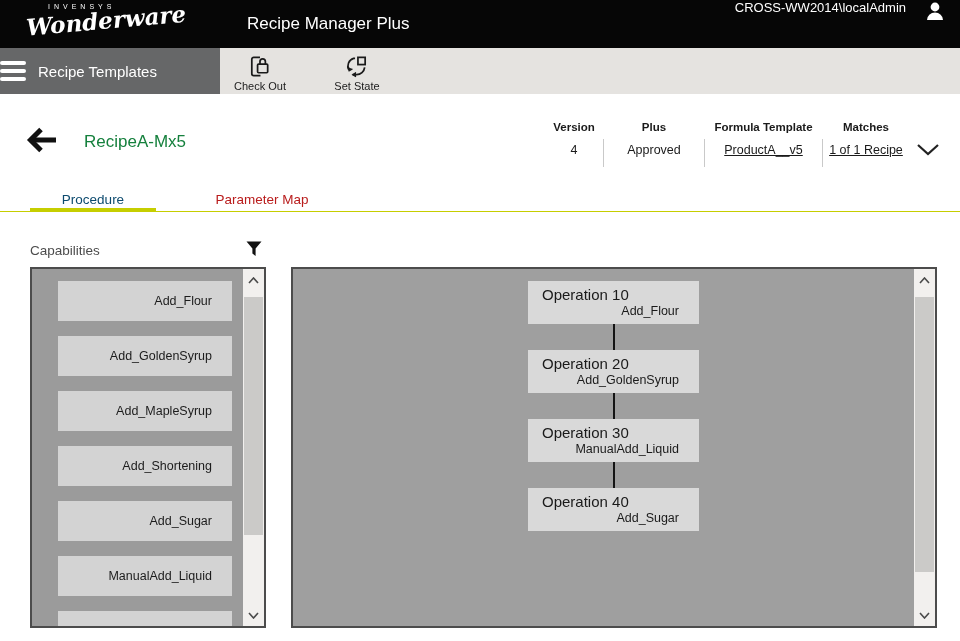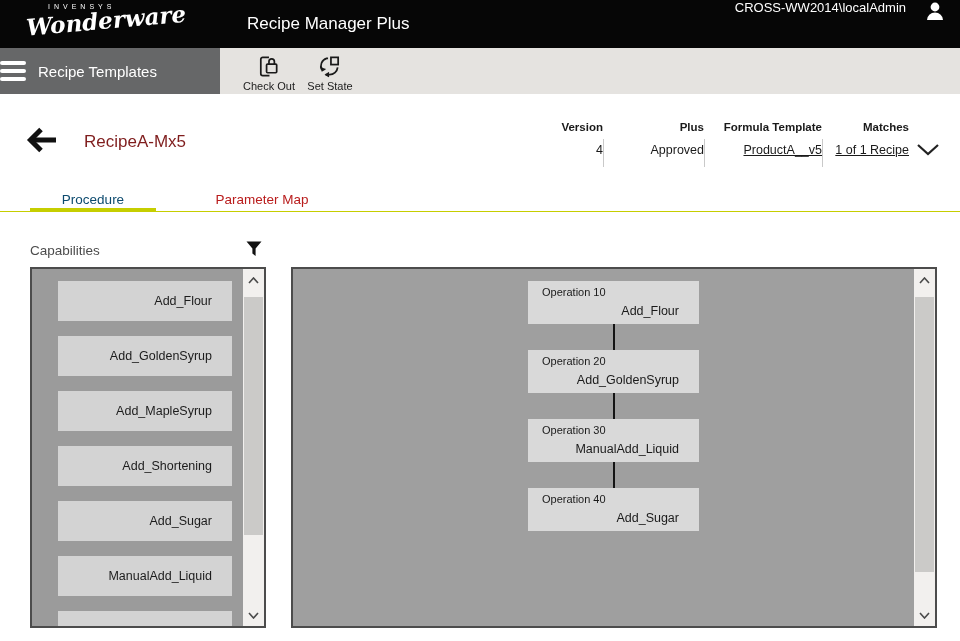--- a/index.html
+++ b/index.html
@@ -33,34 +33,34 @@
     position:absolute; left:0; top:48px; width:960px; height:46px;
     background:#e5e3e0; display:flex;
   }
   .subbar-left {
     width:220px; height:100%; background:#666768; color:#fff;
     display:flex; align-items:center; cursor:pointer;
   }
   .hamburger-icon { width:26px; display:flex; flex-direction:column; gap:4px; }
   .hamburger-icon span { display:block; height:4px; background:#fff; border-radius:2px; }
   .subbar-left-label { margin-left:12px; font-size:15px; }
-  .toolbar { display:flex; padding-left:17px; }
+  .toolbar { display:flex; padding-left:8px;gap:36px; }
   .tool-btn {
     min-width:58px; padding:4px 6px 2px 6px; display:flex; flex-direction:column;
     align-items:center; justify-content:flex-end; cursor:pointer;
   }
   .tool-btn svg { width:25px; height:25px; display:block; }
   .tool-btn .tool-label { font-size:11px; color:#1c1c1c; margin-top:1px; white-space:nowrap; }
 
   
   .back-arrow { position:absolute; left:26px; top:127px; width:32px; height:26px; cursor:pointer; }
-  .recipe-title { position:absolute; left:84px; top:132px; font-size:17px; color:#7f1d1d; }
+  .recipe-title { position:absolute; left:84px; top:132px; font-size:17px; color:#15803d; }
 
   .stats { position:absolute; left:545px; top:121px; display:flex; }
-  .stat-col { display:flex; flex-direction:column; align-items:flex-end; }
+  .stat-col { display:flex; flex-direction:column; align-items:center; }
   .stat-col .stat-label { font-size:11.5px; font-weight:bold; color:#1a1a1a; }
   .stat-col .stat-value { font-size:12.5px; margin-top:10px; color:#1a1a1a; }
   .stat-value.link { text-decoration:underline; cursor:pointer; }
   .stat-sep { width:1px; height:28px; background:#c9c9c9; margin-top:18px; }
   .w1{width:58px;} .w2{width:100px;} .w3{width:117px;} .w4{width:86px;}
   .stats-chevron { width:38px; display:flex; justify-content:center; align-items:flex-start; padding-top:22px; cursor:pointer; }
 
   
   .tabs {
     position:absolute; left:0; top:192px; width:960px; height:20px;
@@ -107,21 +107,21 @@
     position:absolute; left:291px; top:267px; width:646px; height:361px;
     border:2px solid #4c4c4c; background:#9f9f9f; overflow:hidden;
   }
   .flow { position:absolute; left:235px; top:12px; width:171px; display:flex; flex-direction:column; }
   .flow-node {
     position:relative; height:43px; margin-bottom:26px; background:#d9d9d9; cursor:pointer;
   }
   .flow-node:not(:last-child)::after {
     content:""; position:absolute; left:50%; margin-left:-1px; top:43px; width:2px; height:26px; background:#141414;
   }
-  .op-name { position:absolute; left:14px; top:5px; font-size:11px; color:#1a1a1a; }
+  .op-name { position:absolute; left:14px; top:5px; font-size:15px; color:#1a1a1a; }
   .op-cap  { position:absolute; right:20px; bottom:6px; font-size:12.5px; color:#1a1a1a; }
 </style>
 </head>
 <body>
 
 <div class="topbar">
   <div class="logo-block">
     <span class="logo-small">INVENSYS</span>
     <span class="logo-script">Wonderware</span>
   </div>

